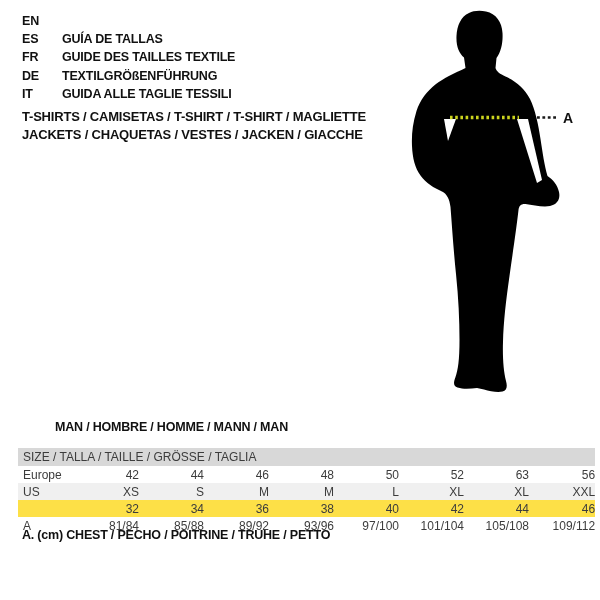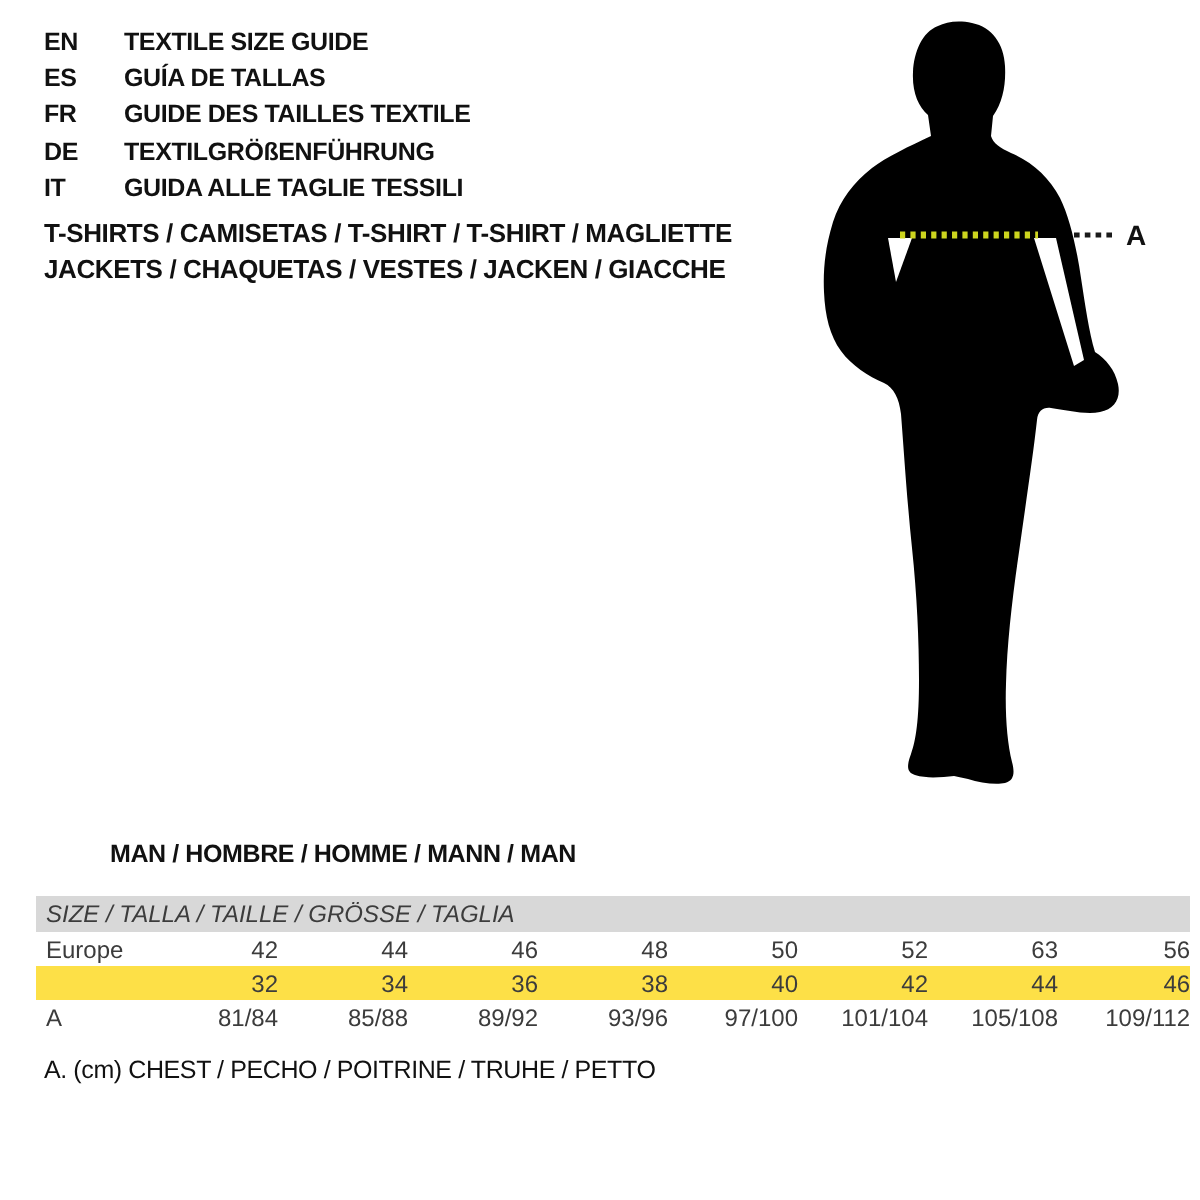--- a/index.html
+++ b/index.html
@@ -19,37 +19,36 @@
   .figure-svg { position:absolute; left:0; top:0; width:600px; height:600px; }
   .figure-svg text { font-family:"Liberation Sans", sans-serif; font-weight:bold; font-size:14px; fill:#111; }
   
   .section-title { position:absolute; left:22px; top:420px; font-weight:bold; font-size:12.5px; letter-spacing:-0.2px;padding-left:33px; }
   
   .size-table {
     position:absolute; left:18px; top:448px; width:577px;
     border-collapse:collapse; table-layout:fixed; font-size:12px; color:#3c3c3c;
   }
   .size-table td { padding:0; vertical-align:middle; text-align:right; overflow:hidden; }
-  .t-head td { background:#d8d8d8; height:18px; text-align:left; padding-left:5px; color:#3c3c3c;font-style:italic; }
+  .t-head td { background:#d8d8d8; height:18px; text-align:left; padding-left:5px; color:#3c3c3c; }
   .t-row td { height:17px; }
   .t-row td.lbl { text-align:left; padding-left:5px; }
   .row-us td { background:#f0f0f0; }
   .row-num td { background:#fde047; }
   
-  .footnote { position:absolute; left:22px; top:528px; font-weight:normal; font-size:12.5px; letter-spacing:-0.2px; }
+  .footnote { position:absolute; left:22px; top:528px; font-weight:bold; font-size:12.5px; letter-spacing:-0.2px; }
 </style>
 </head>
 <body>
 
 <div class="page">
 
   <div class="lang-block">
     <div class="lang-row">
       <span class="lang-code">EN</span>
-      <span class="lang-label">TEXTILE SIZE GUIDE</span>
     </div>
     <div class="lang-row">
       <span class="lang-code">ES</span>
       <span class="lang-label">GUÍA DE TALLAS</span>
     </div>
     <div class="lang-row">
       <span class="lang-code">FR</span>
       <span class="lang-label">GUIDE DES TAILLES TEXTILE</span>
     </div>
     <div class="lang-row">
@@ -130,20 +129,31 @@
         <td class="lbl">Europe</td>
         <td>42</td>
         <td>44</td>
         <td>46</td>
         <td>48</td>
         <td>50</td>
         <td>52</td>
         <td>63</td>
         <td>56</td>
       </tr>
+      <tr class="t-row row-us">
+        <td class="lbl">US</td>
+        <td>XS</td>
+        <td>S</td>
+        <td>M</td>
+        <td>M</td>
+        <td>L</td>
+        <td>XL</td>
+        <td>XL</td>
+        <td>XXL</td>
+      </tr>
       <tr class="t-row row-num">
         <td class="lbl"></td>
         <td>32</td>
         <td>34</td>
         <td>36</td>
         <td>38</td>
         <td>40</td>
         <td>42</td>
         <td>44</td>
         <td>46</td>

